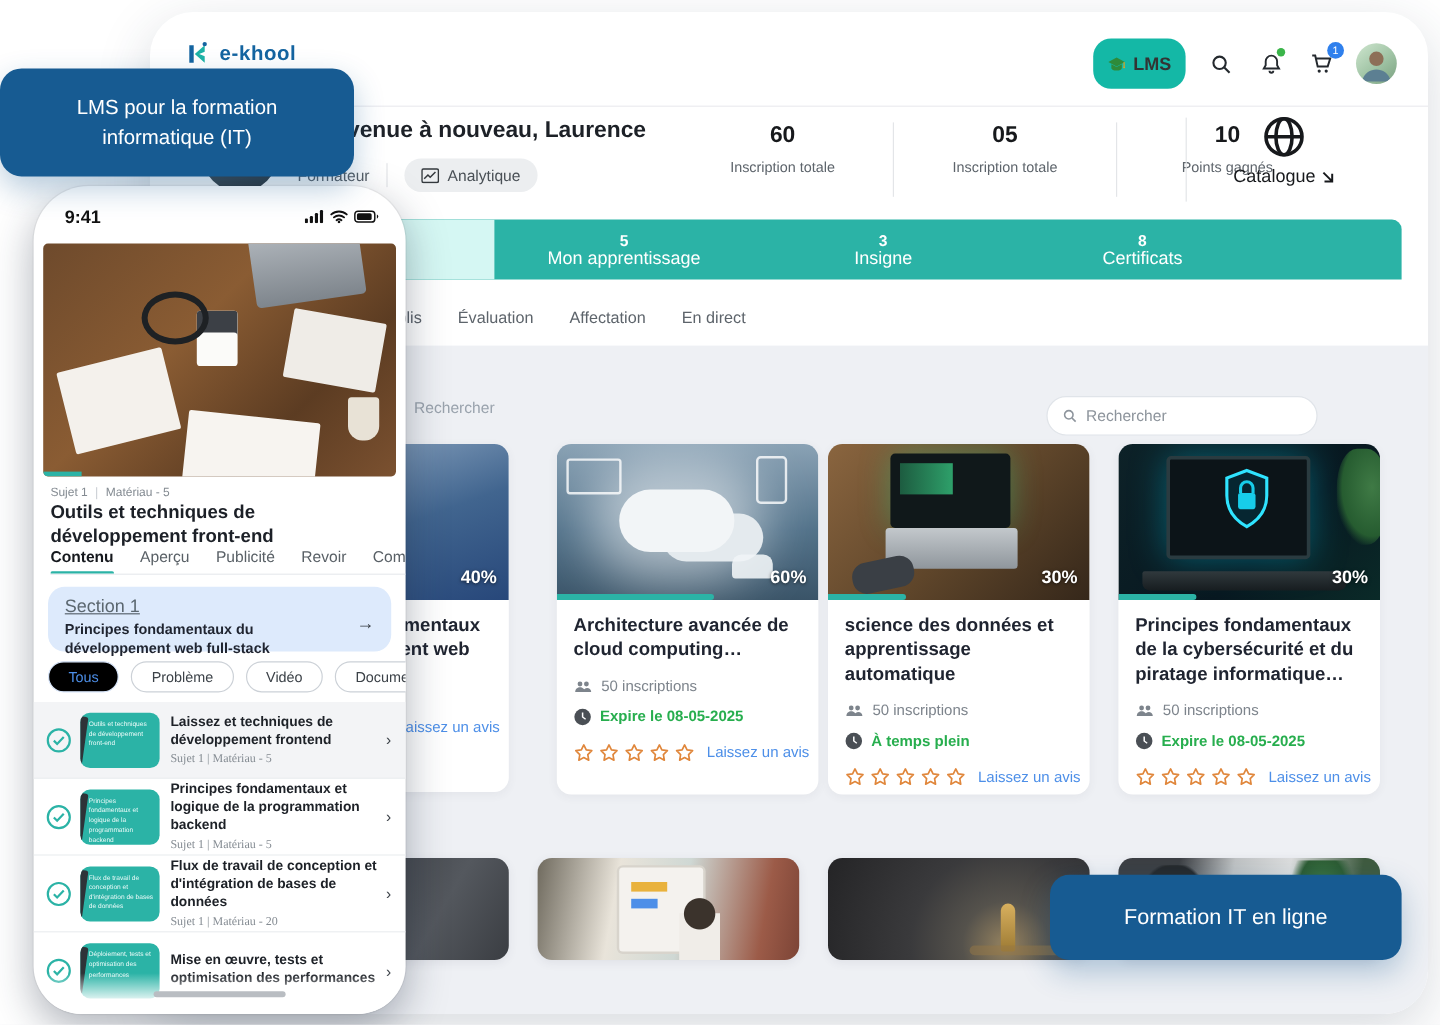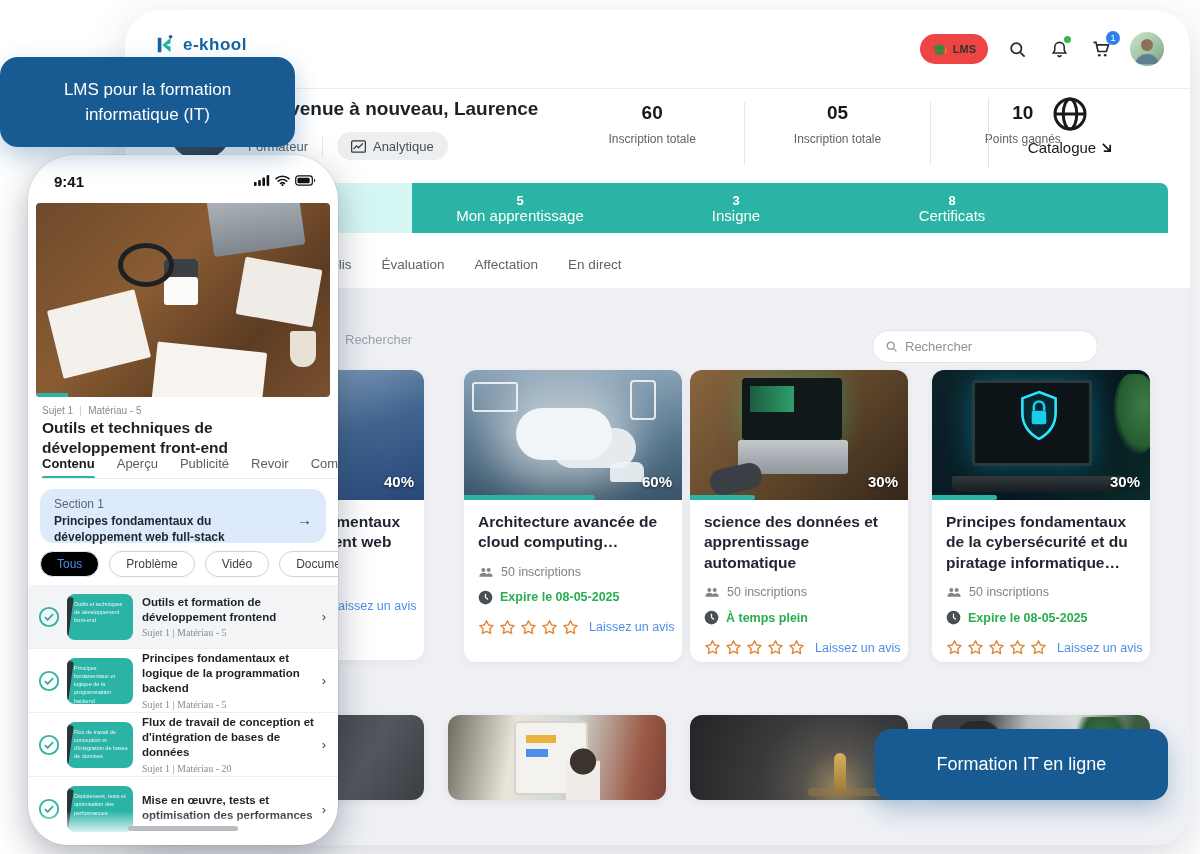--- a/index.html
+++ b/index.html
@@ -12,21 +12,21 @@
 
   
   .app-window {
     position:absolute; left:125px; top:10px; width:1065px; height:835px;
     background:#fff; border-radius:36px; box-shadow:0 14px 45px rgba(40,55,80,.18);
     overflow:hidden; z-index:10;
   }
   .topbar-divider { position:absolute; left:0; top:78px; width:100%; height:1px; background:#ececef; }
   .logo-text { font-weight:bold; color:#1464a0; font-size:17px; letter-spacing:.5px; }
   .icon-btn { width:26px; height:26px; display:flex; align-items:center; justify-content:center; position:relative; }
-  .lms-pill { background:#ef4444; border-radius:15px; height:30px; padding:0 12px; display:flex; align-items:center; gap:6px; font-size:11px; font-weight:bold; color:#333; }
+  .lms-pill { background:#14b8a6; border-radius:15px; height:42px; padding:0 12px; display:flex; align-items:center; gap:6px; font-size:15px; font-weight:bold; color:#333; }
   .cart-badge { position:absolute; top:-5px; right:-6px; background:#2f80ed; color:#fff; border-radius:8px; font-size:9px; min-width:14px; height:14px; display:flex; align-items:center; justify-content:center; }
   .bell-dot { position:absolute; top:0; right:1px; width:7px; height:7px; background:#3bb54a; border-radius:50%; }
   .avatar { width:34px; height:34px; border-radius:50%; background:linear-gradient(140deg,#cfe6cf,#9fc3a4 55%,#7aa07f); overflow:hidden; }
 
   .welcome-title { font-size:19px; font-weight:bold; color:#1d2127; }
   .role-label { font-size:13px; color:#585f66; }
   .analytic-pill { background:#eceef0; border-radius:15px; height:28px; padding:0 14px; display:flex; align-items:center; gap:7px; font-size:13px; color:#4a5056; }
   .stat-value { font-size:19px; font-weight:bold; color:#17191c; text-align:center; }
   .stat-label { font-size:12px; color:#5d646b; text-align:center; margin-top:8px; }
   .vdiv { width:1px; background:#e3e5e8; }
@@ -72,21 +72,21 @@
     background:linear-gradient(135deg,#6e4a2c,#8a5c33 40%,#5c3c22 72%,#7b5130); }
   .photo-prog { position:absolute; left:0; bottom:0; width:11%; height:4px; background:#2bb3a6; }
   .subject-meta { position:absolute; left:14px; top:250px; font-size:10px; color:#848b92; display:flex; gap:7px; align-items:center; }
   .subject-meta .bar { width:1px; height:10px; background:#cfd3d8; }
   .phone-course-title { position:absolute; left:14px; top:263px; width:282px; height:40px; overflow:hidden; font-size:15.5px; font-weight:bold; color:#1c2027; line-height:1.3; }
   .phone-tabs { position:absolute; left:14px; top:297px; width:296px; height:27px; display:flex; gap:22px; border-bottom:1px solid #e8eaee; white-space:nowrap; overflow:hidden; align-items:flex-end; padding-bottom:7px; }
   .phone-tab { font-size:13px; color:#596066; }
   .phone-tab.active { color:#15181d; font-weight:bold; position:relative; }
   .phone-tab.active::after { content:""; position:absolute; left:0; right:0; bottom:-8px; height:3px; background:#2bb3a6; border-radius:2px; }
   .section-card { position:absolute; left:12px; top:334px; width:286px; height:54px; background:#ddeafc; border-radius:14px; padding:8px 14px; }
-  .section-label { font-size:12px; color:#5b6770; }
+  .section-label { font-size:15px; color:#5b6770;text-decoration:underline; }
   .section-title { font-size:12px; font-weight:bold; color:#1f2430; line-height:1.35; margin-top:2px; width:240px; }
   .section-arrow { position:absolute; right:14px; top:22px; font-size:15px; color:#33383f; }
   .filter-row { position:absolute; left:12px; top:396px; display:flex; gap:10px; }
   .pill { height:26px; border-radius:14px; display:flex; align-items:center; justify-content:center; padding:0 16px; font-size:12px; color:#3c4248; background:#fff; border:1px solid #ccd1d7; white-space:nowrap; }
   .pill.active { background:#000000; border-color:#d8e6fb; color:#4d8fe8;text-align:right; }
   .lesson-list { position:absolute; left:0px; top:430px; width:310px; }
   .lesson { position:relative; height:64px; display:flex; align-items:center; padding:0 12px 0 10px; border-bottom:1px solid #eceef1; }
   .lesson.selected { background:#f3f4f6; }
   .check-circle { flex:0 0 22px; margin-right:7px; }
   .thumb { flex:0 0 66px; height:46px; background:#2bb3a6; border-radius:8px; position:relative; margin-right:9px; color:#eafaf8; font-size:5.5px; line-height:1.5; padding:6px 4px 0 7px; overflow:hidden; }
@@ -572,21 +572,21 @@
   <div class="lesson-list">
     <div class="lesson selected">
       <span class="check-circle">
         <svg width="22" height="22" viewBox="0 0 24 24">
             <circle cx="12" cy="12" r="10" fill="none" stroke="#2bb3a6" stroke-width="2"></circle>
             <path d="M7.5 12.2l3 3 6-6.4" fill="none" stroke="#2bb3a6" stroke-width="2"></path>
           </svg>
       </span>
       <span class="thumb">Outils et techniques de développement front-end</span>
       <span class="lesson-text">
-        <div class="lesson-title">Outils et formation de développement frontend</div>
+        <div class="lesson-title">Laissez et techniques de développement frontend</div>
         <div class="lesson-meta">Sujet 1 | Matériau - 5</div>
       </span>
       <span class="lesson-chev">›</span>
     </div>
     <div class="lesson">
       <span class="check-circle">
         <svg width="22" height="22" viewBox="0 0 24 24">
             <circle cx="12" cy="12" r="10" fill="none" stroke="#2bb3a6" stroke-width="2"></circle>
             <path d="M7.5 12.2l3 3 6-6.4" fill="none" stroke="#2bb3a6" stroke-width="2"></path>
           </svg>

